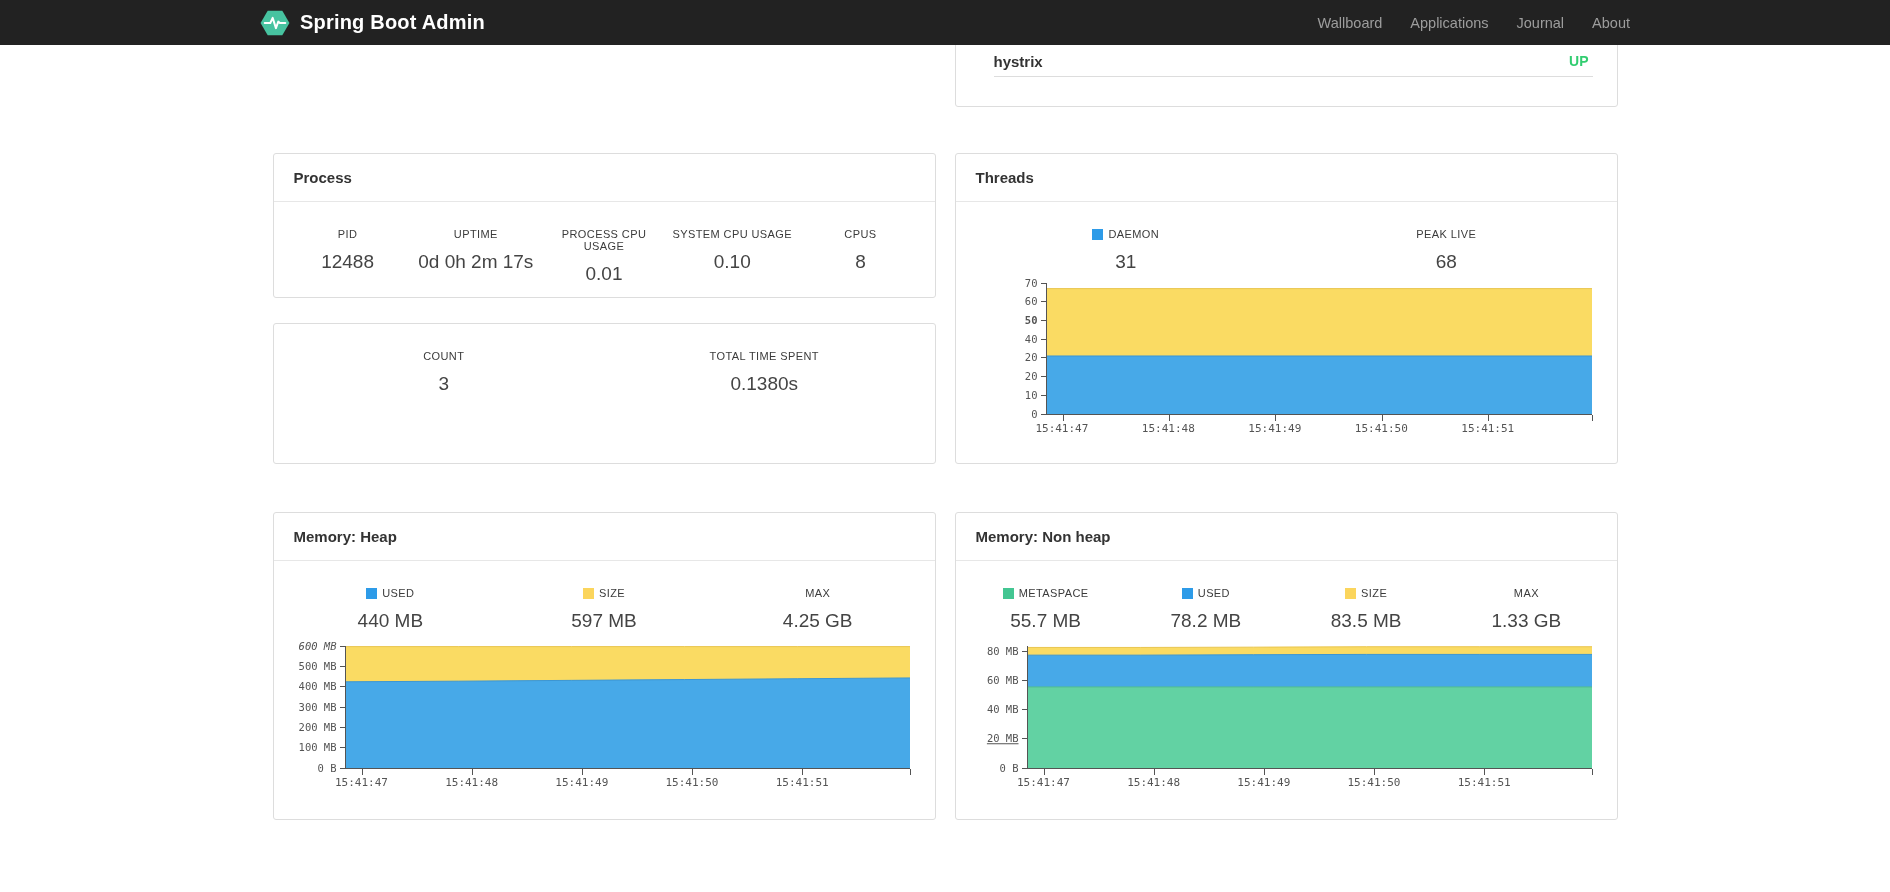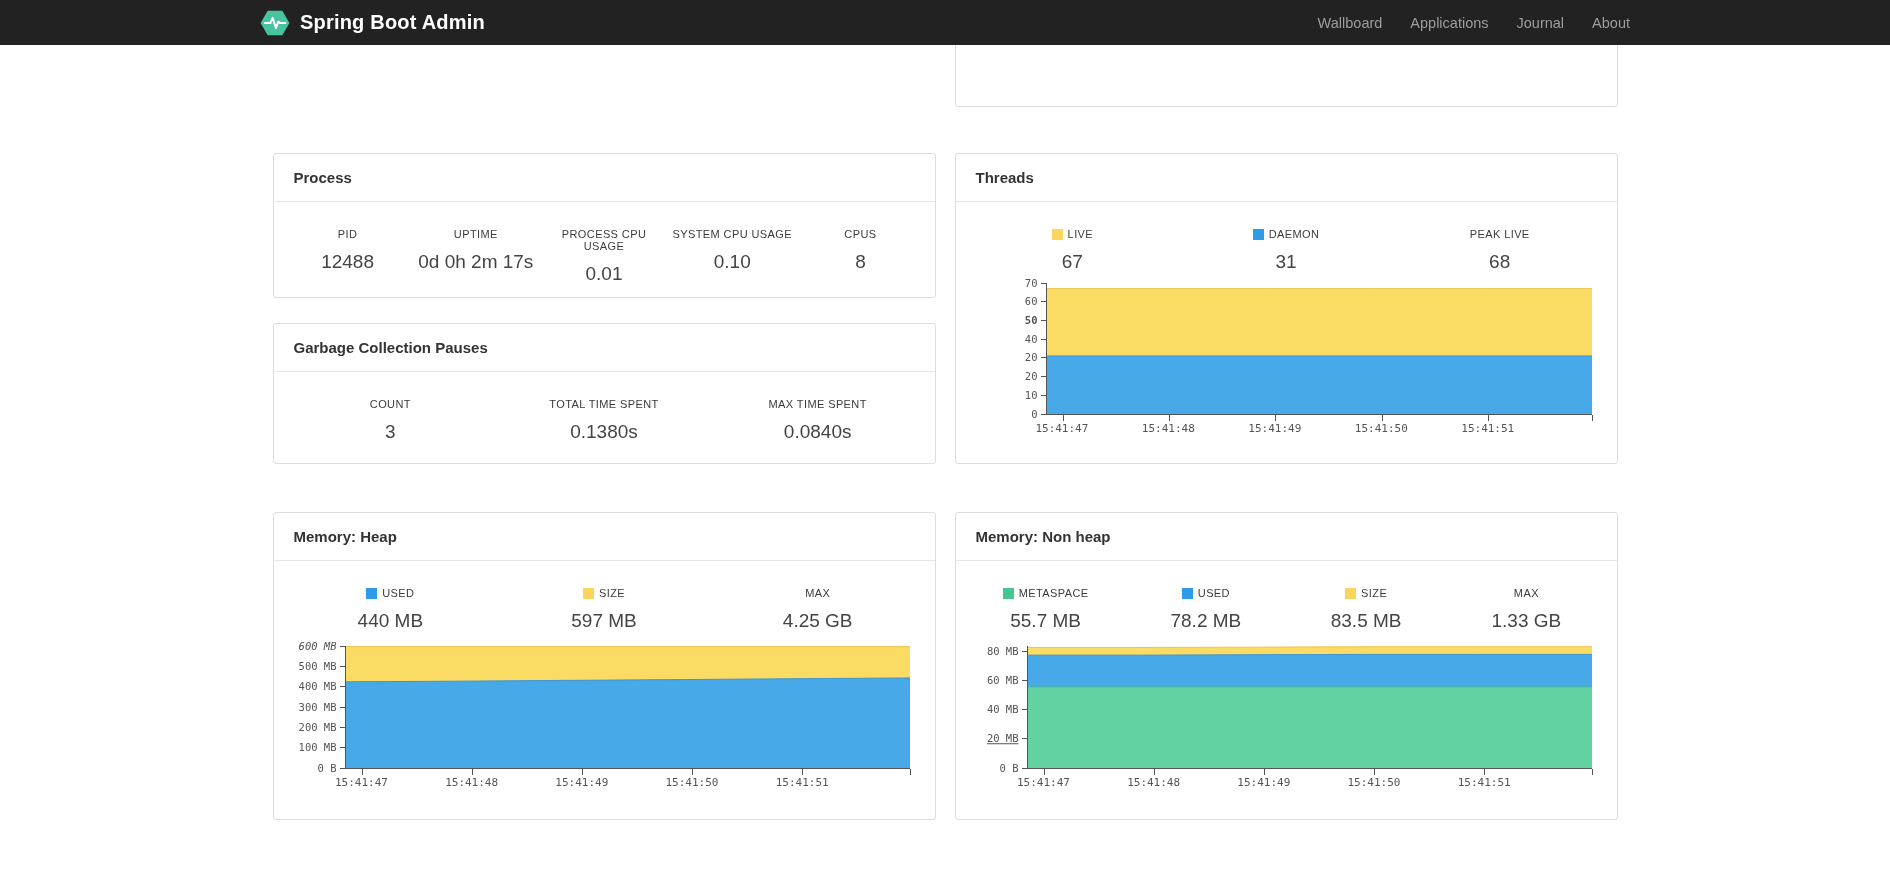--- a/index.html
+++ b/index.html
@@ -125,35 +125,28 @@
           <div class="metric-value">0.10</div>
         </div>
         <div class="metric">
           <div class="metric-label">CPUS</div>
           <div class="metric-value">8</div>
         </div>
       </div>
     </section>
 
     <section class="card h141 mt25">
-      <div class="card-header">
-        <span class="card-title">Garbage Collection Pauses</span>
-      </div>
       <div class="metrics">
         <div class="metric">
           <div class="metric-label">COUNT</div>
           <div class="metric-value">3</div>
         </div>
         <div class="metric">
           <div class="metric-label">TOTAL TIME SPENT</div>
           <div class="metric-value">0.1380s</div>
-        </div>
-        <div class="metric">
-          <div class="metric-label">MAX TIME SPENT</div>
-          <div class="metric-value">0.0840s</div>
         </div>
       </div>
     </section>
 
     <section class="card h308 mt48">
       <div class="card-header">
         <span class="card-title">Memory: Heap</span>
       </div>
       <div class="metrics">
         <div class="metric">
@@ -213,35 +206,32 @@
               <div class="xlabel" style="left: 81%;">15:41:51</div>
             </div>
         </div>
       </div>
     </section>
   </div>
 
   <div class="col">
 
     <section class="card status-card">
+      <div class="app-row">
+        <span class="app-name">hystrix</span>
+        <span class="app-status">UP</span>
+      </div>
       <div class="app-divider"></div>
     </section>
 
     <section class="card h311 mt46">
       <div class="card-header">
         <span class="card-title">Threads</span>
       </div>
       <div class="metrics">
-        <div class="metric">
-          <div class="metric-label">
-            <span class="swatch" style="background: rgb(251, 213, 92);"></span>
-            <span>LIVE</span>
-          </div>
-          <div class="metric-value">67</div>
-        </div>
         <div class="metric">
           <div class="metric-label">
             <span class="swatch" style="background: rgb(45, 155, 232);"></span>
             <span>DAEMON</span>
           </div>
           <div class="metric-value">31</div>
         </div>
         <div class="metric">
           <div class="metric-label">PEAK LIVE</div>
           <div class="metric-value">68</div>

